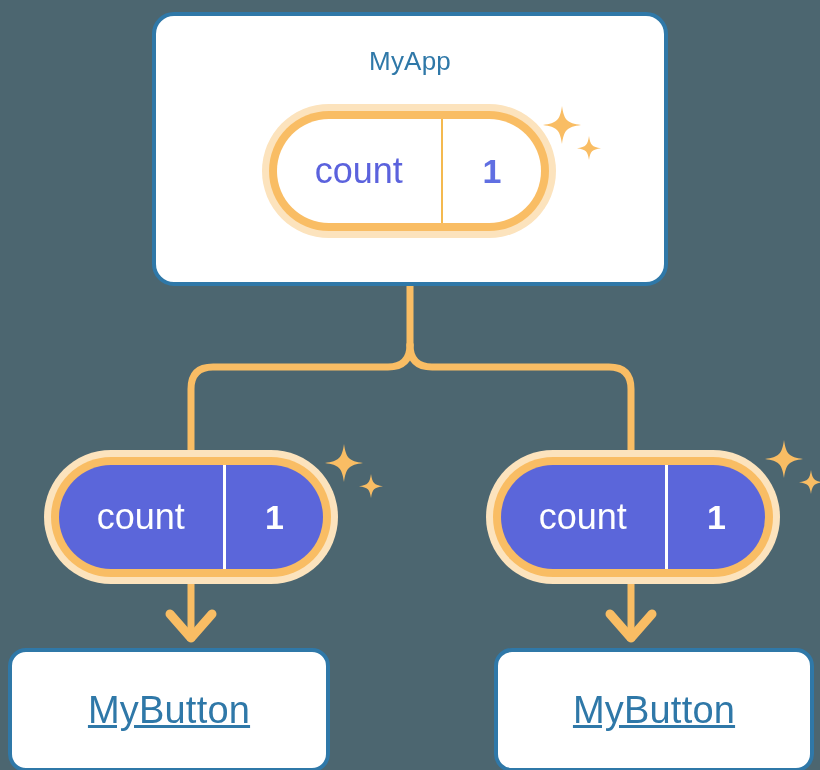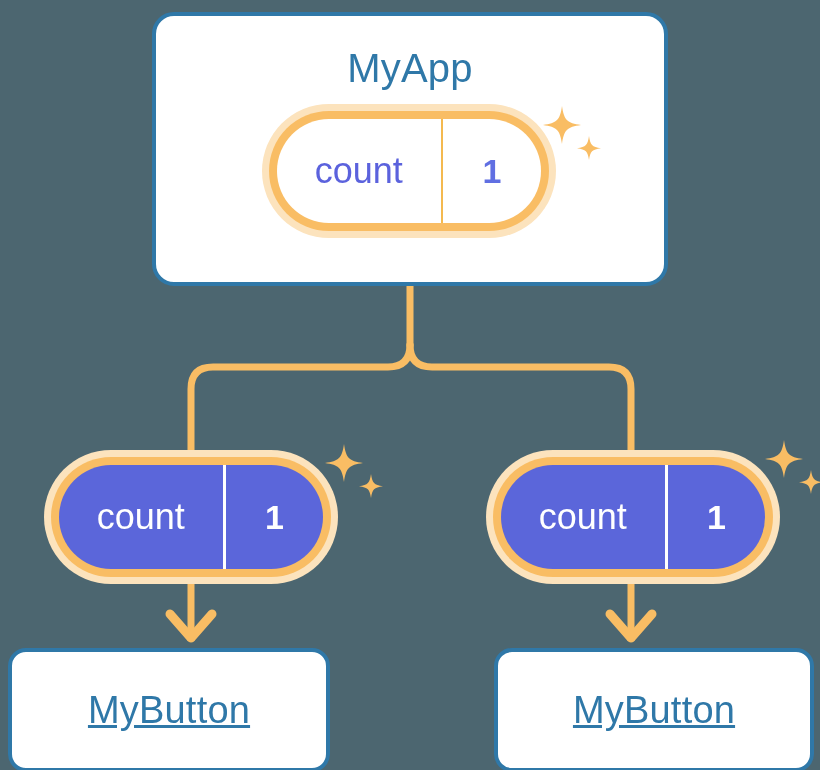--- a/index.html
+++ b/index.html
@@ -43,21 +43,21 @@
   #app-card {
     left: 152px;
     top: 12px;
     width: 516px;
     height: 274px;
     border-radius: 22px;
   }
 
   .card-title {
     color: #2f78a8;
-    font-size: 40px;
+    font-size: 26px;
     font-weight: 400;
     text-align: center;
     letter-spacing: 0.2px;
     line-height: 1;
   }
 
   #app-card .card-title {
     margin-top: 32px;
   }
 

